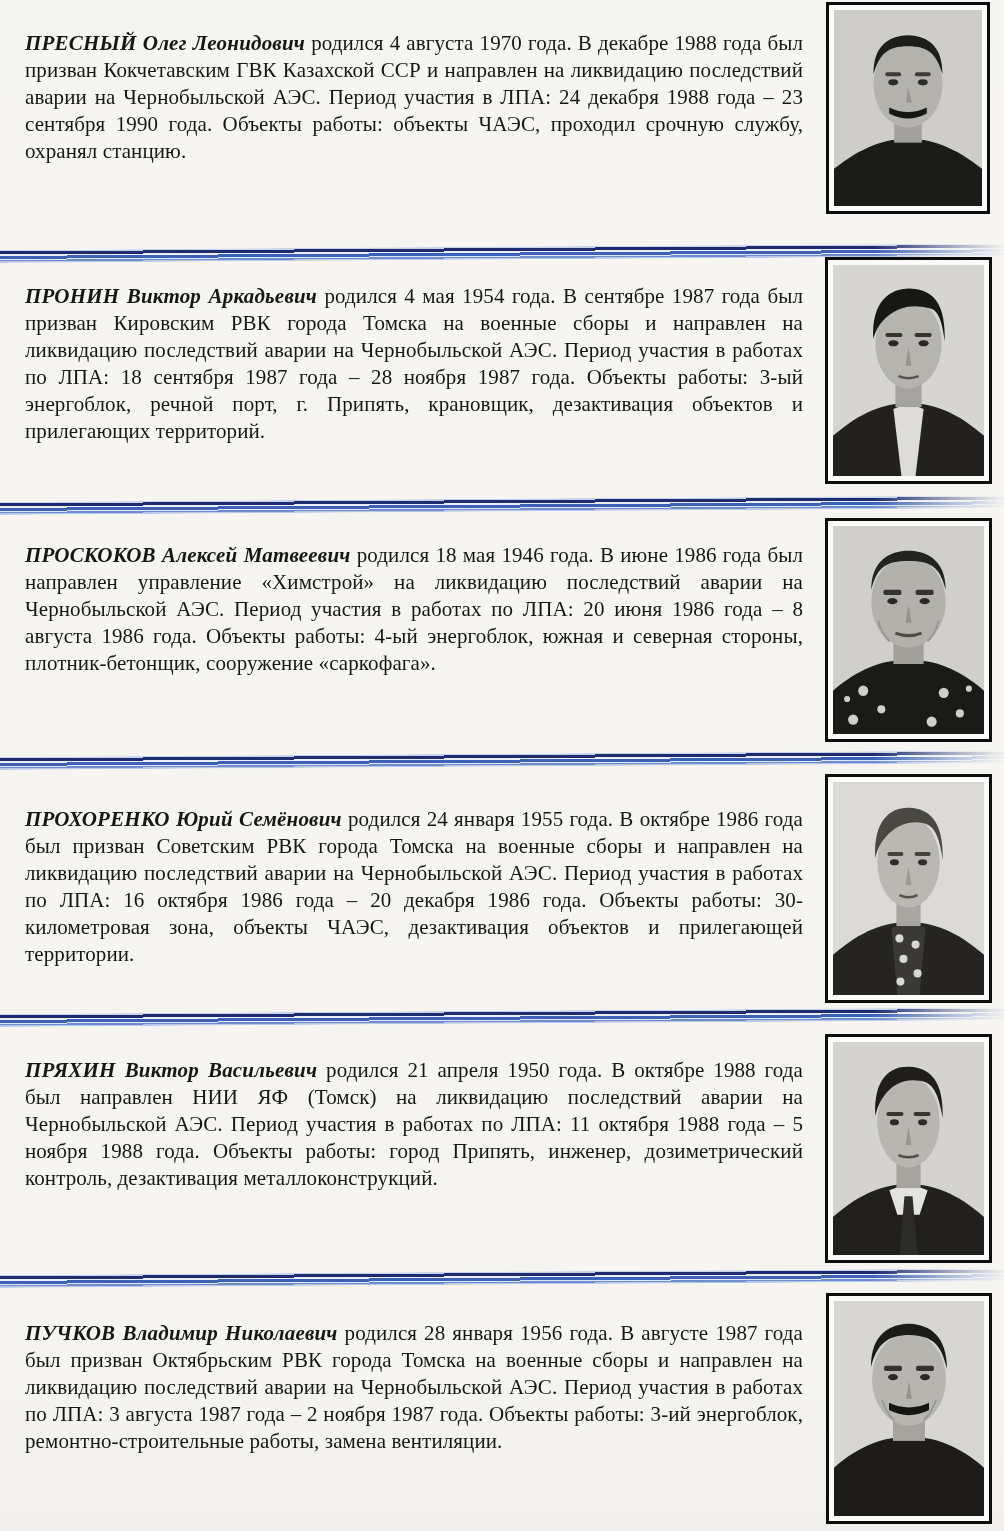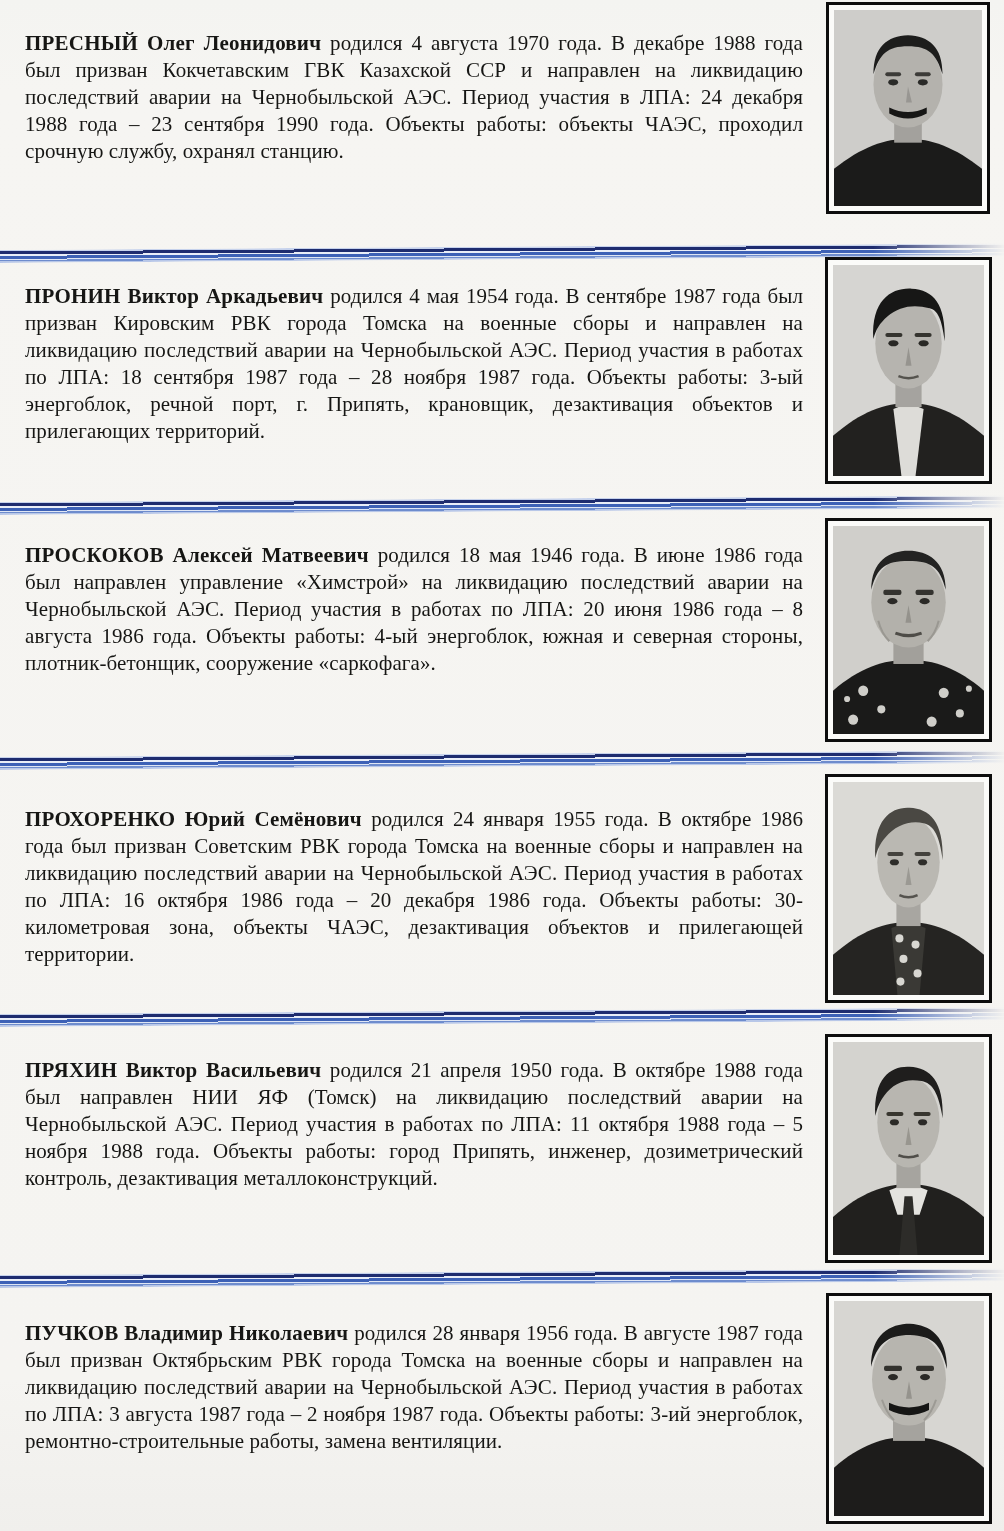--- a/index.html
+++ b/index.html
@@ -18,21 +18,21 @@
   
   .entry-text{
     position:absolute;left:25px;width:778px;
     margin:0;
     font-size:21px;line-height:27px;
     text-align:justify;
     letter-spacing:.1px;
     color:#161614;
   }
   .entry-name{
-    font-weight:bold;
+    font-weight:bold;font-style:italic;
     letter-spacing:.2px;
   }
   
   .sep{
     position:absolute;left:-8px;width:1025px;height:13px;
     transform:rotate(-0.38deg);
     transform-origin:left center;
     background:linear-gradient(to bottom,
       #c6d2ec 0px,#c6d2ec 1.5px,
       #1e2c6f 1.5px,#1e2c6f 4.5px,

